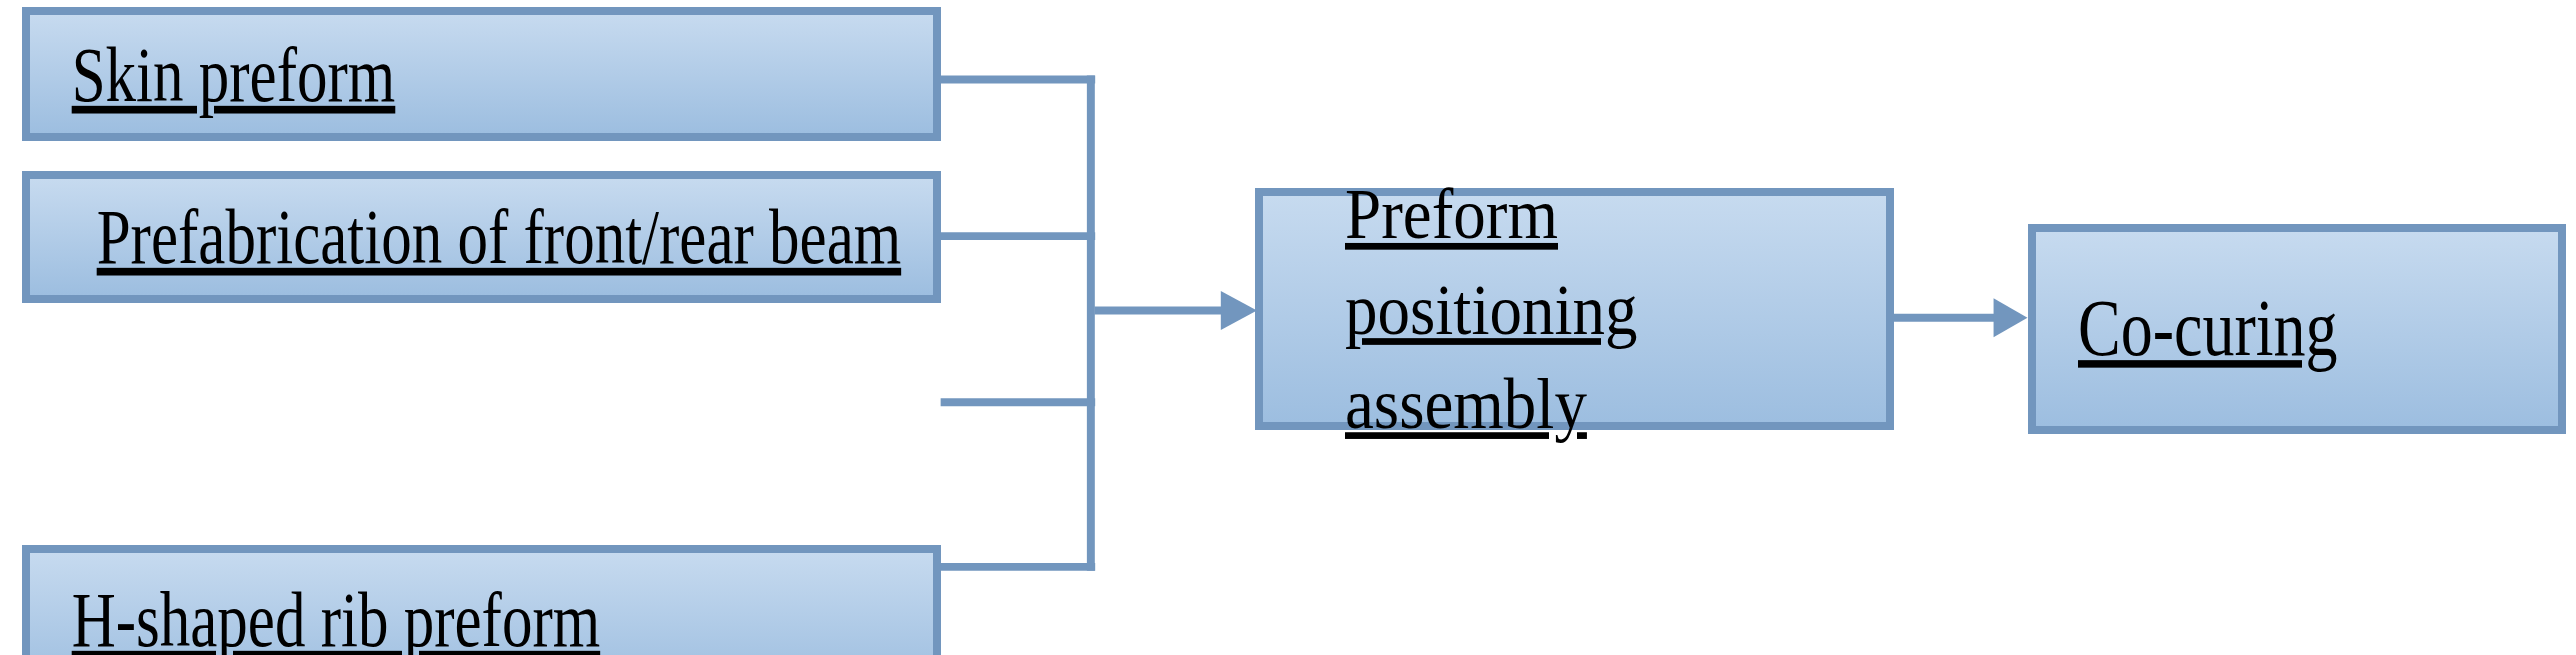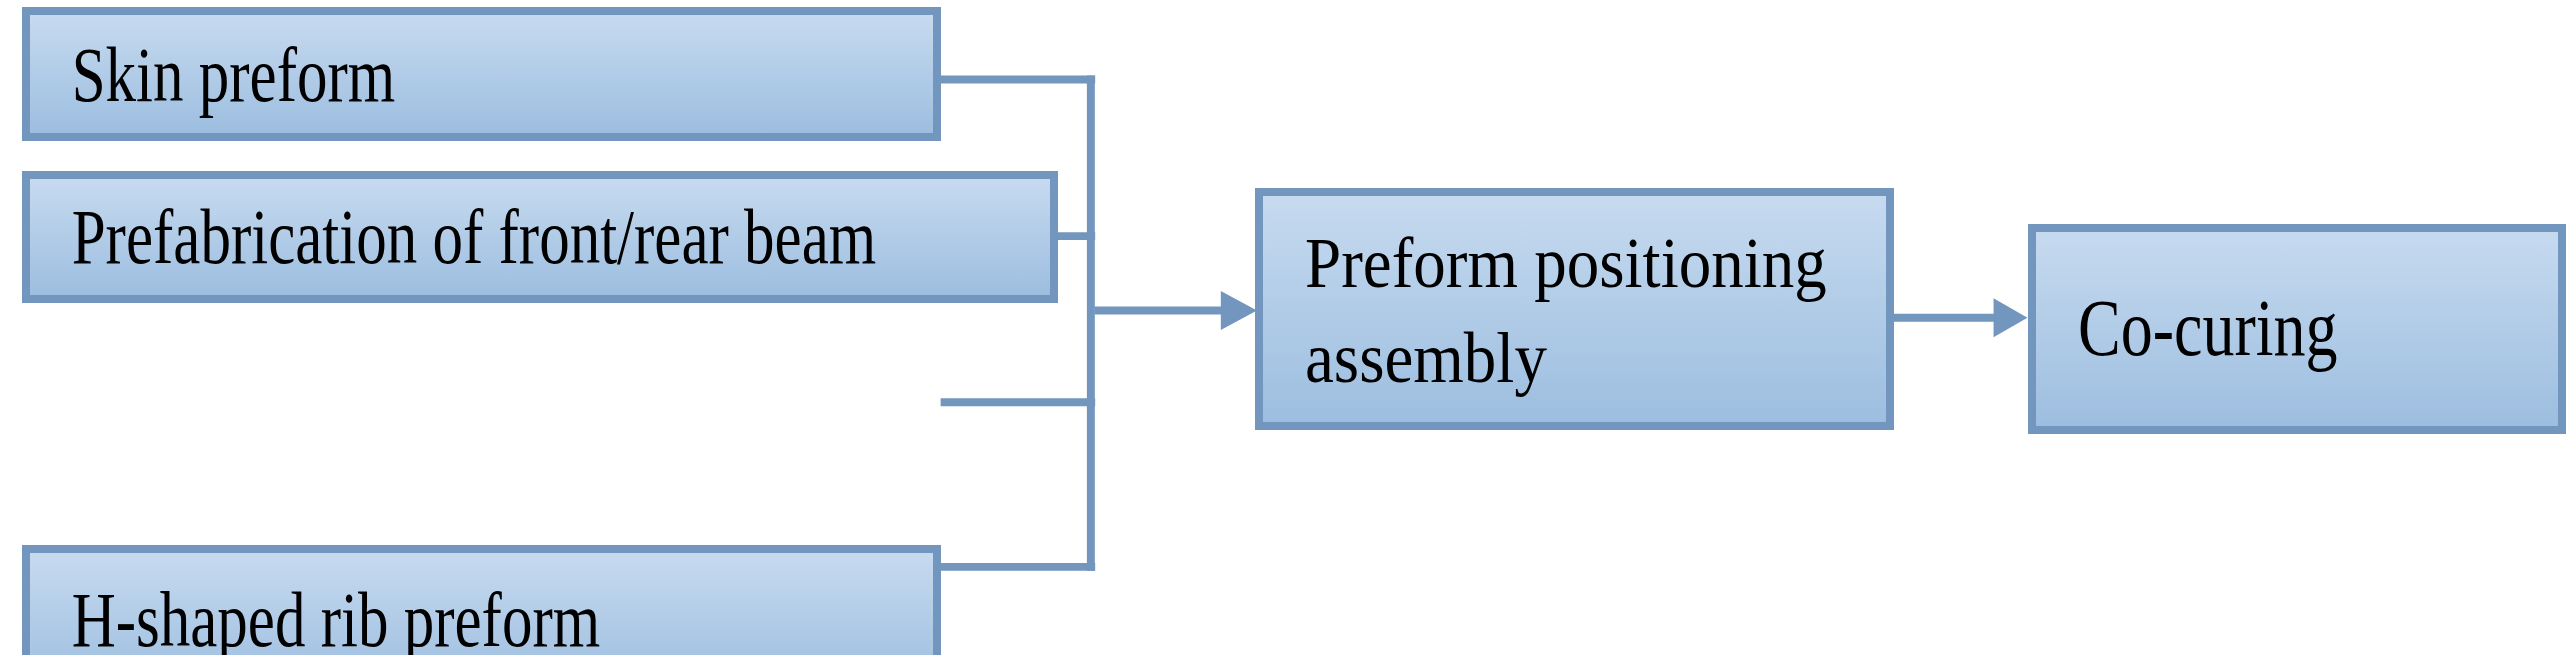--- a/index.html
+++ b/index.html
@@ -32,35 +32,36 @@
     stroke: none;
   }
   .node {
     position: absolute;
     z-index: 1;
     box-sizing: border-box;
     border: 8px solid var(--accent, #7296BE);
     background: linear-gradient(180deg, var(--fill-top, #C6DAEF) 0%, var(--fill-bottom, #9DBEE0) 100%);
     display: flex;
     align-items: center;
+    text-decoration: underline;
   }
   .node .label {
     display: inline-block;
     padding-left: 42px;
     font-size: 61px;
     line-height: 1.2;
     transform: scaleY(1.28);
     transform-origin: 50% 50%;
     white-space: nowrap;
   }
   #node-skin     { left: 21.7px;   top: 7.2px;  width: 919px; height: 134px; }
-  #node-prefab   { left: 21.7px;   top: 171px; width: 1036px; height: 132px; }
+  #node-prefab   { left: 21.7px;   top: 171px; width: 919px; height: 132px; padding-left: 25px; }
   #node-cshaped  { left: 21.7px;   top: 334px; width: 919px; height: 134px; }
   #node-hshaped  { left: 21.7px;   top: 498px; width: 919px; height: 150px; margin-top: 47px; }
-  #node-assembly { left: 1255px; top: 188px; width: 639px;  height: 242px; }
+  #node-assembly { left: 1255px; top: 188px; width: 639px;  height: 242px; padding-left: 40px; }
   #node-cocuring { left: 2028px; top: 224px; width: 538px;  height: 210px; }
 
   #node-assembly .label {
     font-size: 65px;
     line-height: 1.3;
     transform: scaleY(1.12);
     padding-right: 21.7px;
     white-space: normal;
   }
   #node-cocuring .label {

